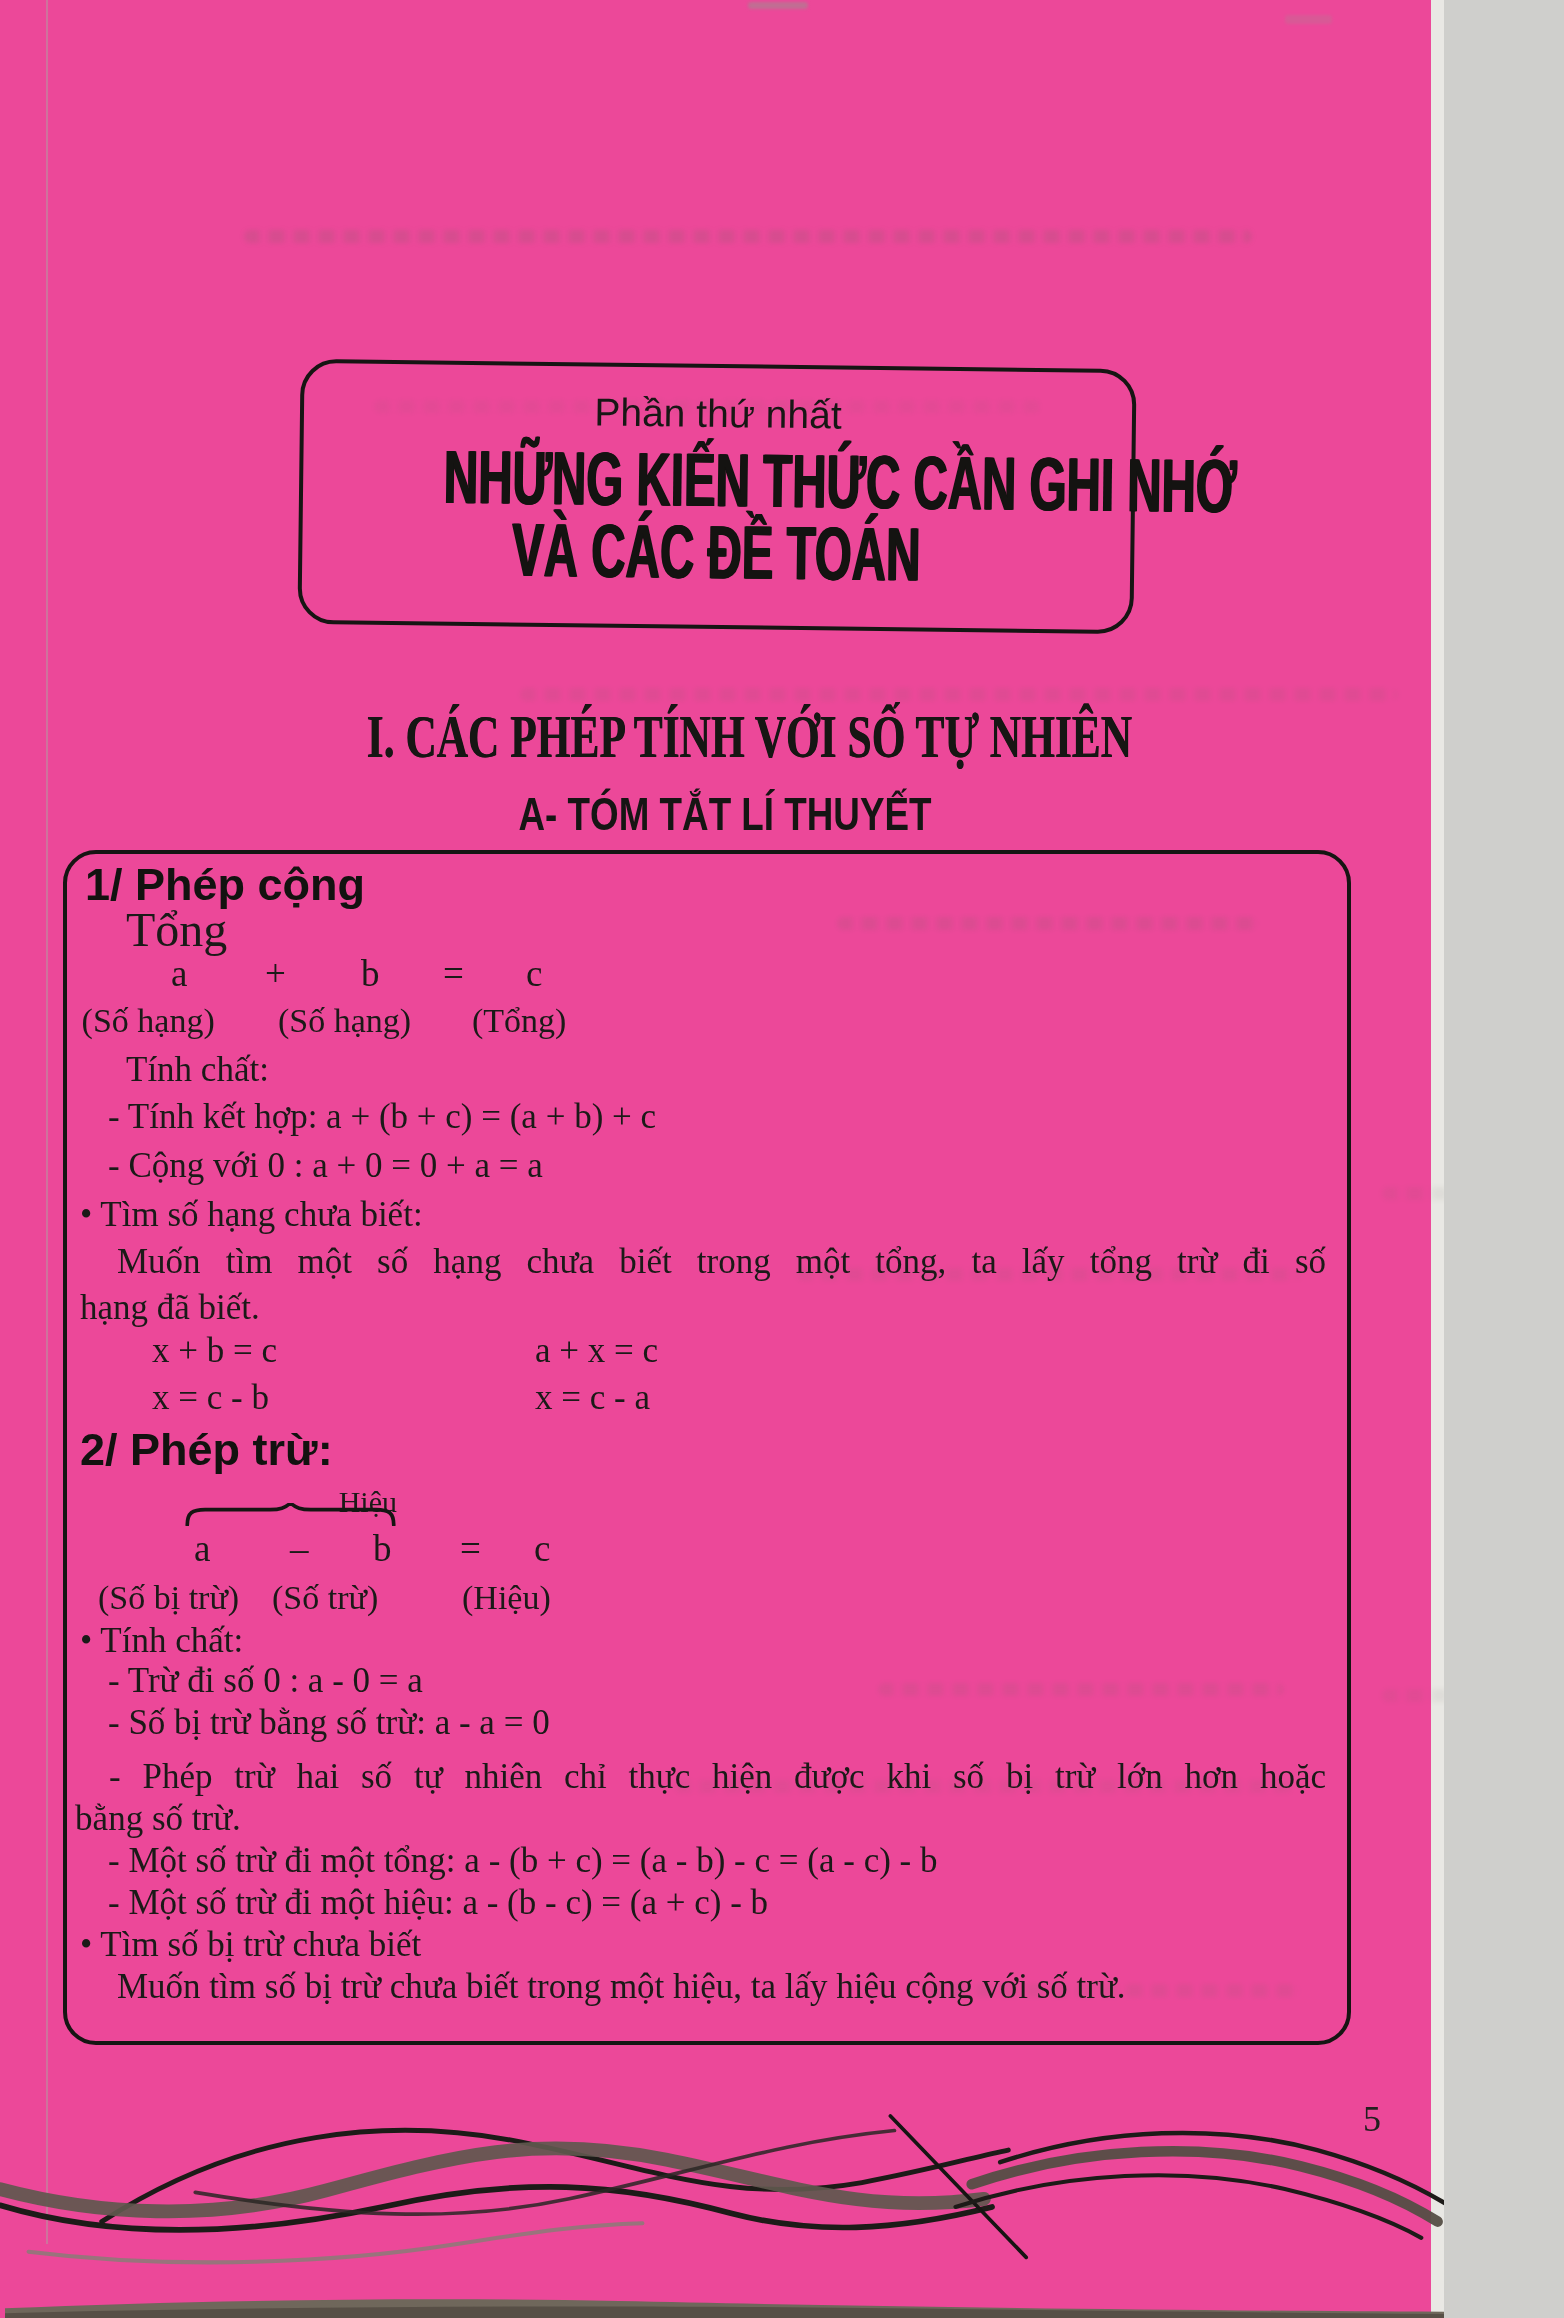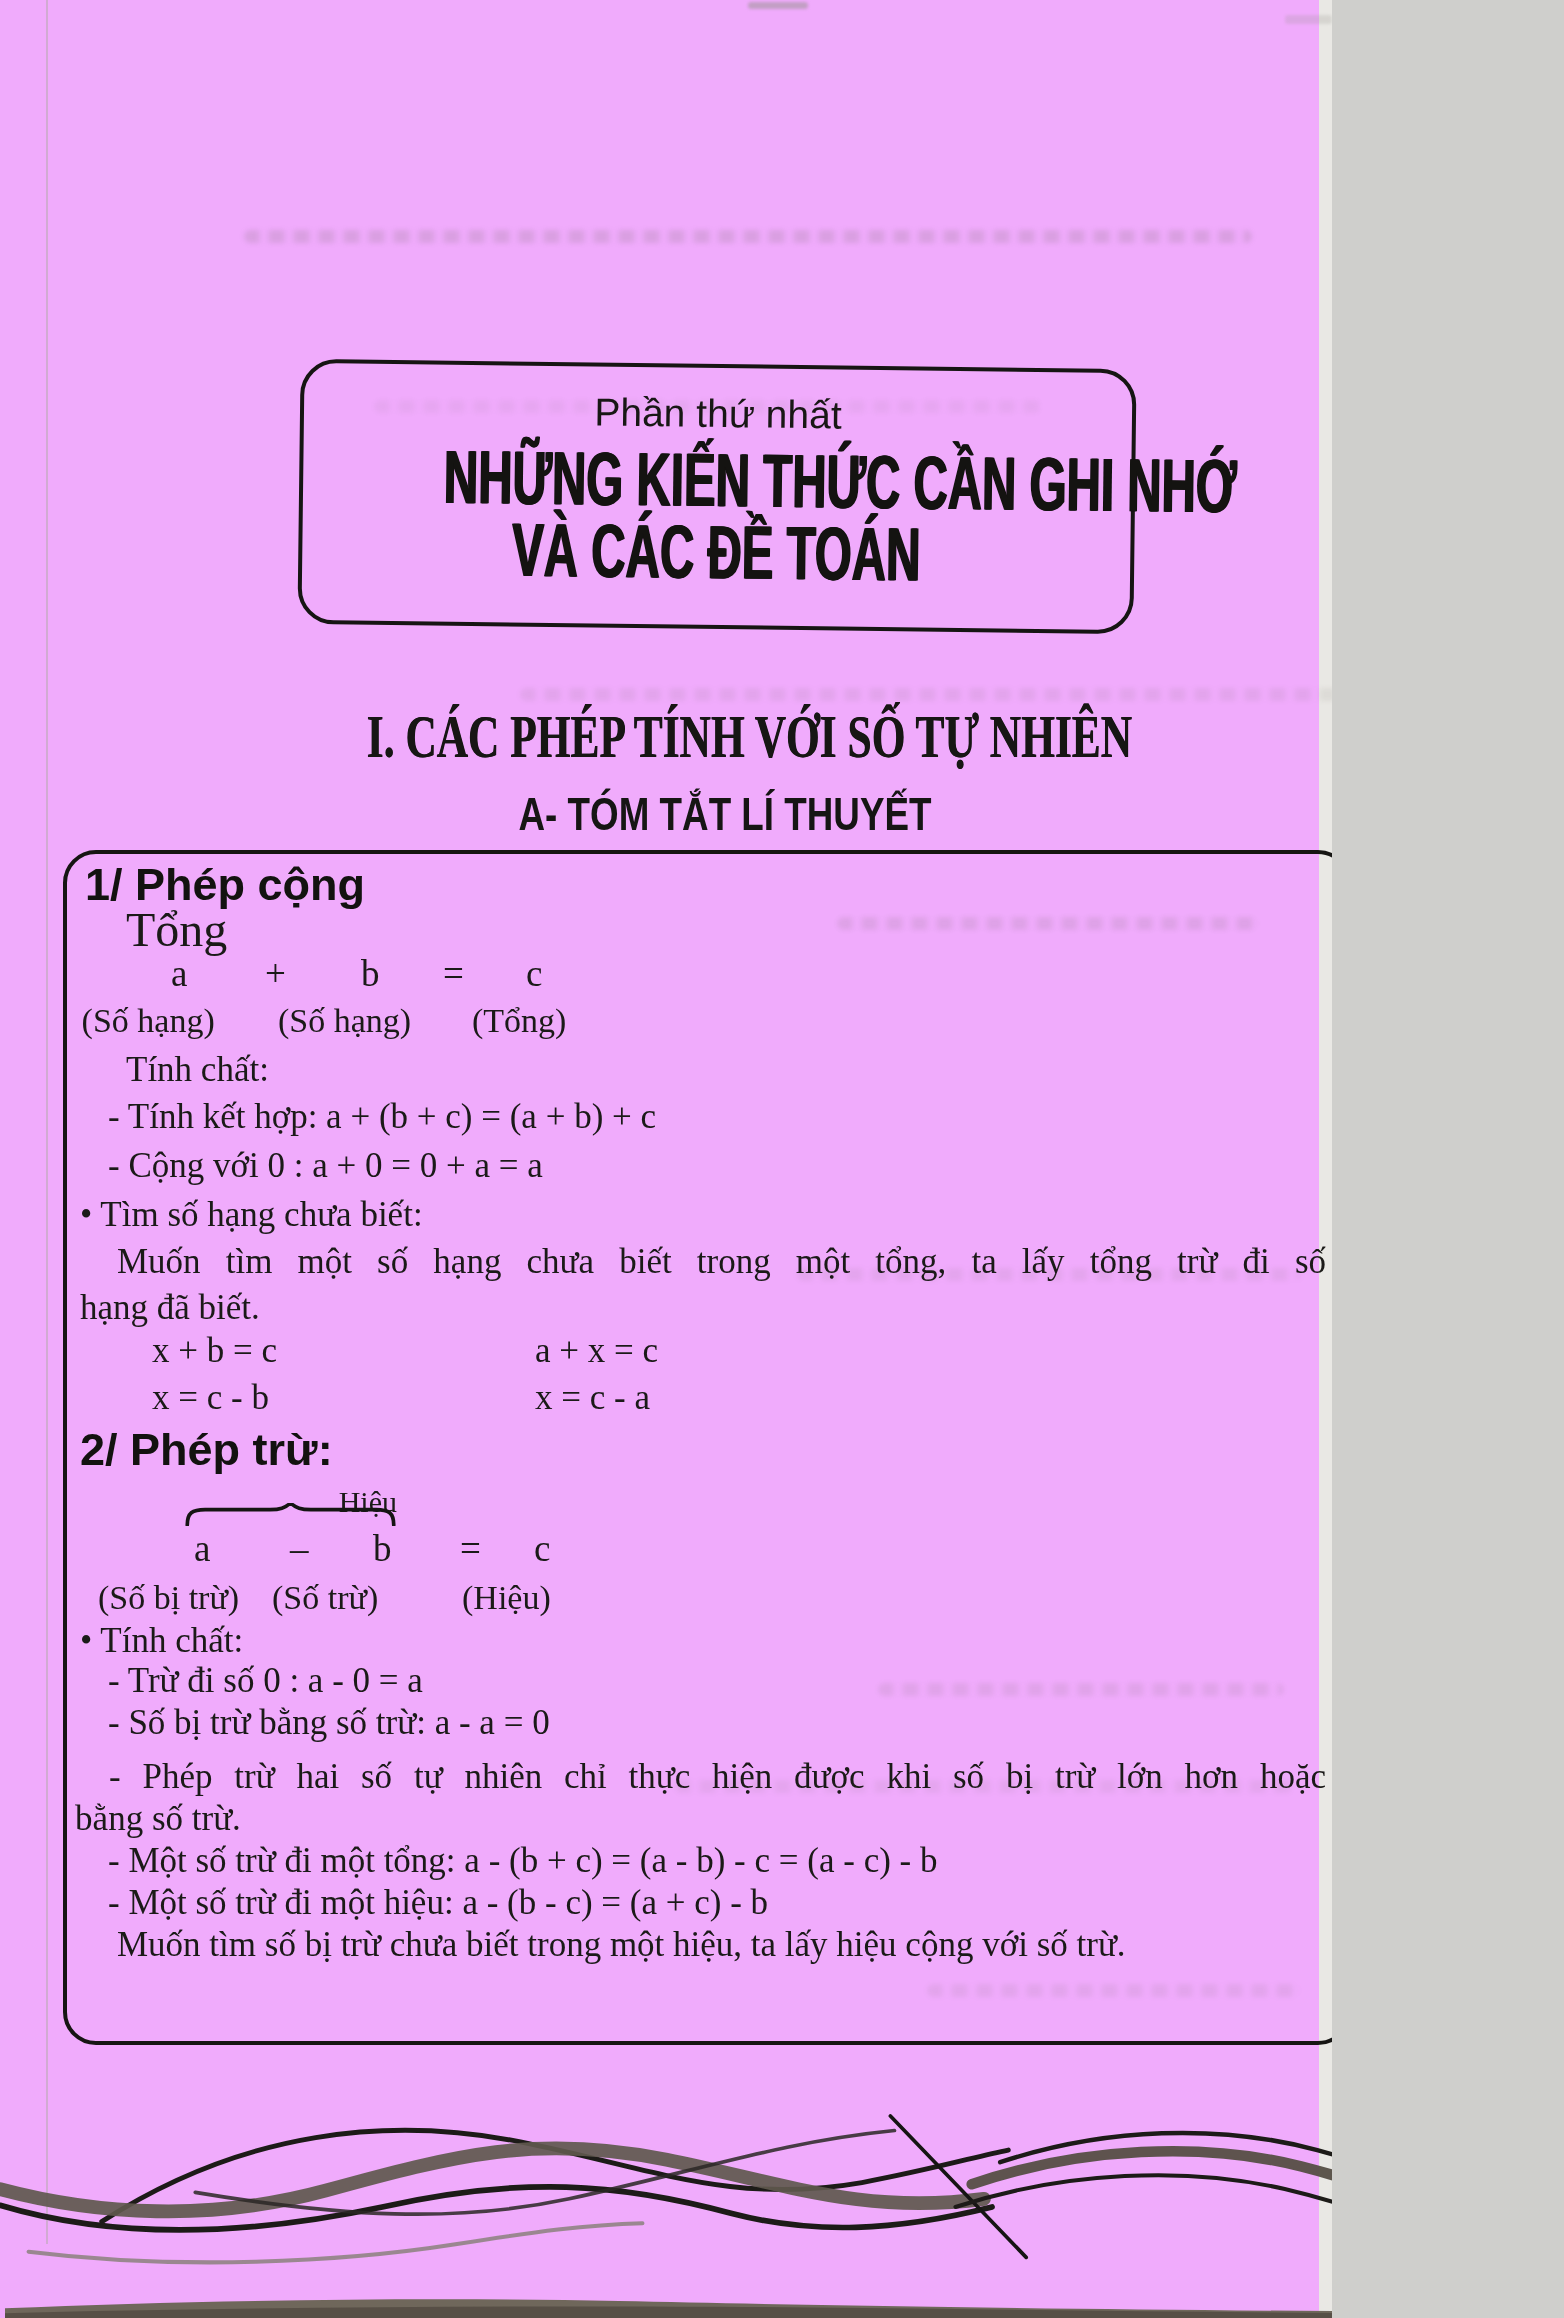--- a/index.html
+++ b/index.html
@@ -1,18 +1,18 @@
 <!DOCTYPE html>
 <html lang="vi" style="font-size:13px"><head>
 <meta charset="utf-8">
 <style>
   html,body{margin:0;padding:0;background:#cfcfcc;}
   .page{
-    position:relative; width:1332px; height:2319px;
-    background:#f0abfc; overflow:hidden;
+    position:relative; width:1444px; height:2319px;
+    background:#ec4899; overflow:hidden;
     font-family:"Liberation Serif","DejaVu Serif",serif;
     color:#1b1a18;
   }
   
   .scan-right-band{position:absolute;right:0;top:0;width:13px;height:2319px;background:#e9e8e4;}
   .scan-left-line{position:absolute;left:46px;top:0;width:1.6px;height:2244px;background:rgba(170,168,160,.45);}
   .speck{position:absolute;background:rgba(150,148,142,.5);filter:blur(1.6px);border-radius:3.3px;}
   .ghost{position:absolute;height:13px;border-radius:6.5px;filter:blur(2.4px);
     background:repeating-linear-gradient(90deg, rgba(105,100,92,.16) 0 14.6px, rgba(105,100,92,.02) 14.6px 25px);}
   
@@ -170,20 +170,21 @@
     </div>
 
     <div class="body-line tc2">• Tính chất:</div>
     <div class="body-line tight ml-dash">- Trừ đi số 0 : a - 0 = a</div>
     <div class="body-line tight ml-dash">- Số bị trừ bằng số trừ: a - a = 0</div>
     <div class="body-line tight jline" style="text-indent:29px;margin-top:12px;">- Phép trừ hai số tự nhiên chỉ thực hiện được khi số bị trừ lớn hơn hoặc</div>
     <div class="body-line tight ml-flush2">bằng số trừ.</div>
     <div class="body-line tight ml-dash">- Một số trừ đi một tổng: a - (b + c) = (a - b) - c = (a - c) - b</div>
     <div class="body-line tight ml-dash">- Một số trừ đi một hiệu: a - (b - c) = (a + c) - b</div>
 
+    <div class="body-line find2">• Tìm số bị trừ chưa biết</div>
     <div class="body-line para2 indent">Muốn tìm số bị trừ chưa biết trong một hiệu, ta lấy hiệu cộng với số trừ.</div>
   </div>
 
   <svg class="waves" width="1480" height="187" viewBox="0 0 1820 230">
     <path d="M125,168 C300,55 480,38 640,70 C800,102 900,148 1060,120 C1150,103 1200,88 1240,80" fill="none" stroke="#1d1b18" stroke-width="6" stroke-linecap="round"></path>
     <path d="M0,128 C120,160 260,168 400,130 C560,86 660,60 820,92 C960,120 1060,160 1210,140" fill="none" stroke="#5f584e" stroke-width="17" stroke-linecap="round" opacity=".92"></path>
     <path d="M0,148 C140,190 300,186 470,150 C640,112 760,120 900,158 C1000,184 1100,180 1220,150" fill="none" stroke="#1d1b18" stroke-width="7" stroke-linecap="round"></path>
     <path d="M35,205 C220,228 420,218 560,196 C660,180 720,172 790,170" fill="none" stroke="#847e74" stroke-width="5" stroke-linecap="round" opacity=".8"></path>
     <path d="M240,132 C420,162 560,170 700,140 C860,105 960,70 1100,56" fill="none" stroke="#2a2724" stroke-width="4.5" stroke-linecap="round" opacity=".85"></path>
     <path d="M1095,38 L1262,212" fill="none" stroke="#161513" stroke-width="4.5" stroke-linecap="round"></path>

